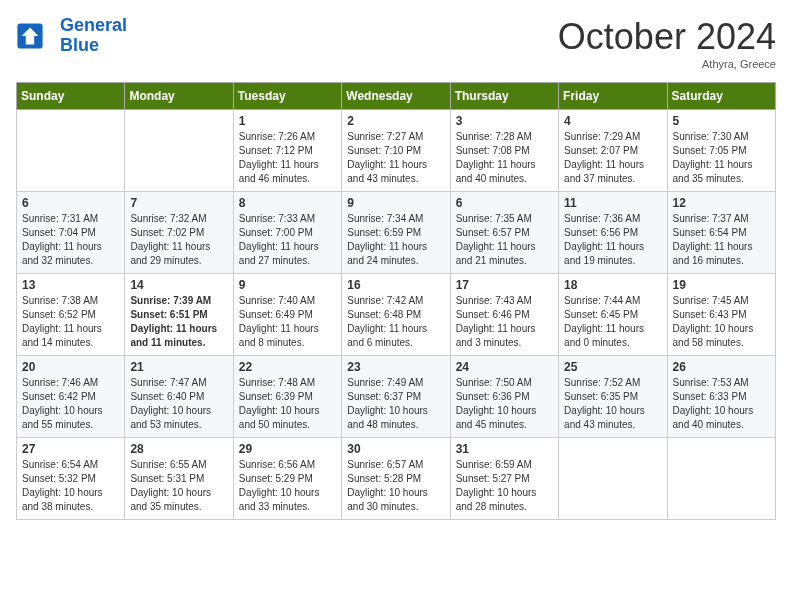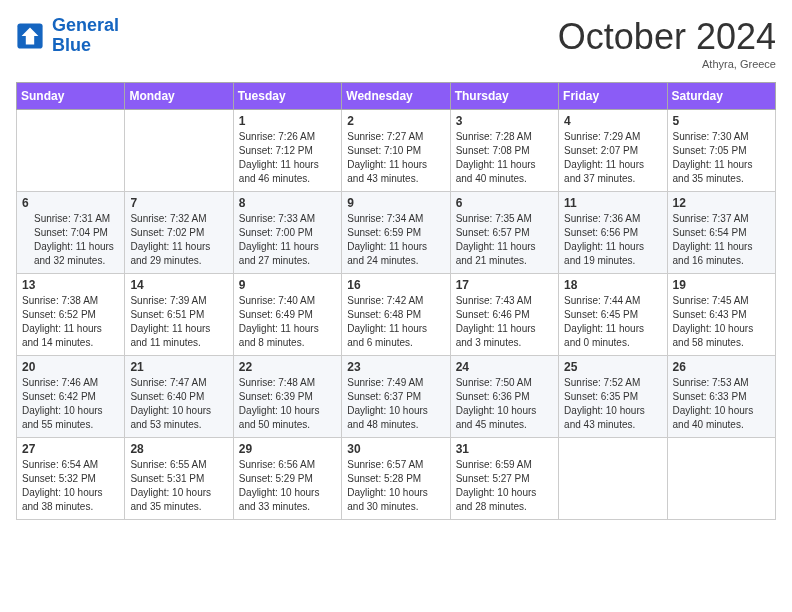--- a/index.html
+++ b/index.html
@@ -12,21 +12,21 @@
     }
     .header {
       display: flex;
       justify-content: space-between;
       align-items: flex-start;
       margin-bottom: 12px;
     }
     .logo {
       display: flex;
       align-items: center;
-      gap: 8px;
+      gap: 16px;
     }
     .logo-text {
       font-size: 18px;
       font-weight: bold;
       color: #333;
       line-height: 1.1;
     }
     .logo-text span {
       color: #1565C0;
     }
@@ -45,21 +45,21 @@
     .location {
       font-size: 11px;
       color: #555;
     }
     table {
       width: 100%;
       border-collapse: collapse;
       table-layout: fixed;
     }
     th {
-      background-color: #8b5cf6;
+      background-color: #4d7c0f;
       color: #fff;
       font-size: 12px;
       font-weight: bold;
       padding: 6px 4px;
       text-align: left;
       border: 1px solid #aaa;
     }
     td {
       vertical-align: top;
       border: 1px solid #ccc;
@@ -150,21 +150,21 @@
         <td>
           <span class="day-num">5</span>
           <div class="cell-info" style="white-space: pre-line;">Sunrise: 7:30 AM
 Sunset: 7:05 PM
 Daylight: 11 hours and 35 minutes.</div>
         </td>
       </tr>
       <tr>
         <td>
           <span class="day-num">6</span>
-          <div class="cell-info" style="white-space: pre-line; margin-left: 12px;">Sunrise: 7:31 AM
+          <div class="cell-info" style="white-space: pre-line;">Sunrise: 7:31 AM
 Sunset: 7:04 PM
 Daylight: 11 hours and 32 minutes.</div>
         </td>
         <td>
           <span class="day-num">7</span>
           <div class="cell-info" style="white-space: pre-line;">Sunrise: 7:32 AM
 Sunset: 7:02 PM
 Daylight: 11 hours and 29 minutes.</div>
         </td>
         <td>
@@ -200,21 +200,21 @@
       </tr>
       <tr>
         <td>
           <span class="day-num">13</span>
           <div class="cell-info" style="white-space: pre-line;">Sunrise: 7:38 AM
 Sunset: 6:52 PM
 Daylight: 11 hours and 14 minutes.</div>
         </td>
         <td>
           <span class="day-num">14</span>
-          <div class="cell-info" style="white-space: pre-line;">Sunrise: 7:39 AM
+          <div class="cell-info" style="white-space: pre-line; font-weight: bold;">Sunrise: 7:39 AM
 Sunset: 6:51 PM
 Daylight: 11 hours and 11 minutes.</div>
         </td>
         <td>
           <span class="day-num">9</span>
           <div class="cell-info" style="white-space: pre-line;">Sunrise: 7:40 AM
 Sunset: 6:49 PM
 Daylight: 11 hours and 8 minutes.</div>
         </td>
         <td>

